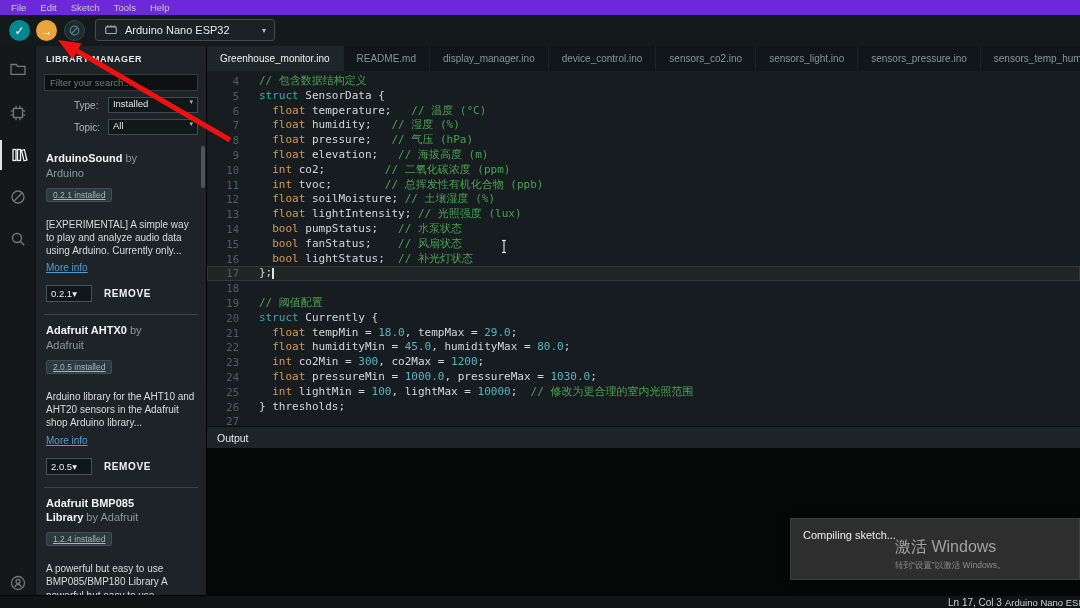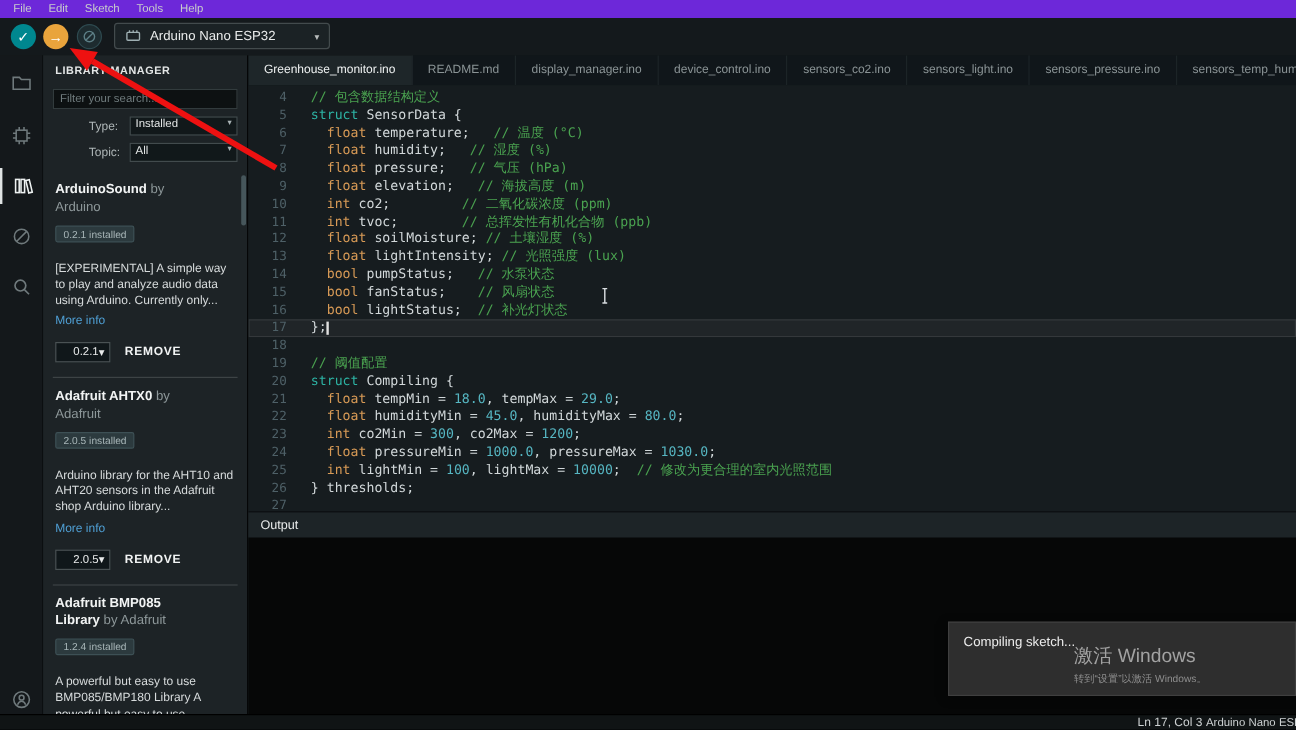--- a/index.html
+++ b/index.html
@@ -46,26 +46,26 @@
   .lm-select { width:96px; height:16px; background:#11181a; border:1px solid #424b4d; font-size:9.5px;
                color:#e4e7e7; display:flex; align-items:flex-start; justify-content:space-between;
                padding:0 4px; cursor:pointer; }
   .lm-select .caret { font-size:7px; color:#aab4b6; }
   #liblist { margin-top:8px; }
   .lib-item { padding:8px 2px 12px 2px; border-bottom:1px solid #3d4345; }
   .lib-title { font-size:11px; line-height:1.35; width:118px; color:#8d9799; }
   .lib-name { font-weight:bold; color:#f2f4f4; }
   .lib-by,.lib-author { color:#8d9799; }
   .lib-badge { display:inline-block; margin:7px 0 2px; font-size:8.5px; color:#a8b6b8; background:#2c3a3e;
-               border:1px solid #3d5055; border-radius:2px; padding:1px 6px; }
+               border:1px solid #3d5055; border-radius:2px; padding:1px 6px;text-decoration:underline; }
   .lib-desc { font-size:10px; color:#d7dbdc; line-height:1.32; margin-top:14px; }
-  .more-info { display:inline-block; font-size:10px; color:#4F9FD4; margin-top:3px; cursor:pointer; }
+  .more-info { display:inline-block; font-size:10px; color:#4F9FD4; margin-top:3px; cursor:pointer;text-decoration:underline; }
   .lib-controls { display:flex; align-items:center; gap:12px; margin-top:10px; }
   .ver-select { width:46px; height:17px; background:#10171a; border:1px solid #4a5254; font-size:9.5px;
-                color:#e8eaea; display:flex; align-items:center; justify-content:flex-end;
+                color:#e8eaea; display:flex; align-items:center; justify-content:flex-start;
                 padding:0 4px; cursor:pointer; }
   .remove-btn { background:none; border:none; color:#f2f4f4; font-size:10px; font-weight:bold;
                 letter-spacing:.6px; cursor:pointer; font-family:inherit; }
   #lm-scroll { position:absolute; right:1px; top:100px; width:4px; height:42px; background:#46565b; border-radius:2px; }
 
   
   #editorcol { position:absolute; left:207px; top:0; right:0; height:100%; background:#161c1f; }
   #tabbar { position:absolute; top:0; left:0; right:0; height:25px; background:#10161a; display:flex; overflow:hidden; }
   .tab { height:25px; line-height:25px; padding:0 13px; font-size:10px; color:#8b9496;
          border-right:1px solid #1c2427; white-space:nowrap; cursor:pointer; flex:none; }
@@ -302,21 +302,21 @@
             <div class="code-line">
               <span class="gutter">18</span>
               <span class="code-text"></span>
             </div>
             <div class="code-line">
               <span class="gutter">19</span>
               <span class="code-text"><span class="tok-c">// 阈值配置</span></span>
             </div>
             <div class="code-line">
               <span class="gutter">20</span>
-              <span class="code-text"><span class="tok-k">struct</span><span class="tok-p"> Compiling {</span></span>
+              <span class="code-text"><span class="tok-k">struct</span><span class="tok-p"> Currently {</span></span>
             </div>
             <div class="code-line">
               <span class="gutter">21</span>
               <span class="code-text"><span class="tok-p">  </span><span class="tok-t">float</span><span class="tok-p"> tempMin = </span><span class="tok-n">18.0</span><span class="tok-p">, tempMax = </span><span class="tok-n">29.0</span><span class="tok-p">;</span></span>
             </div>
             <div class="code-line">
               <span class="gutter">22</span>
               <span class="code-text"><span class="tok-p">  </span><span class="tok-t">float</span><span class="tok-p"> humidityMin = </span><span class="tok-n">45.0</span><span class="tok-p">, humidityMax = </span><span class="tok-n">80.0</span><span class="tok-p">;</span></span>
             </div>
             <div class="code-line">

